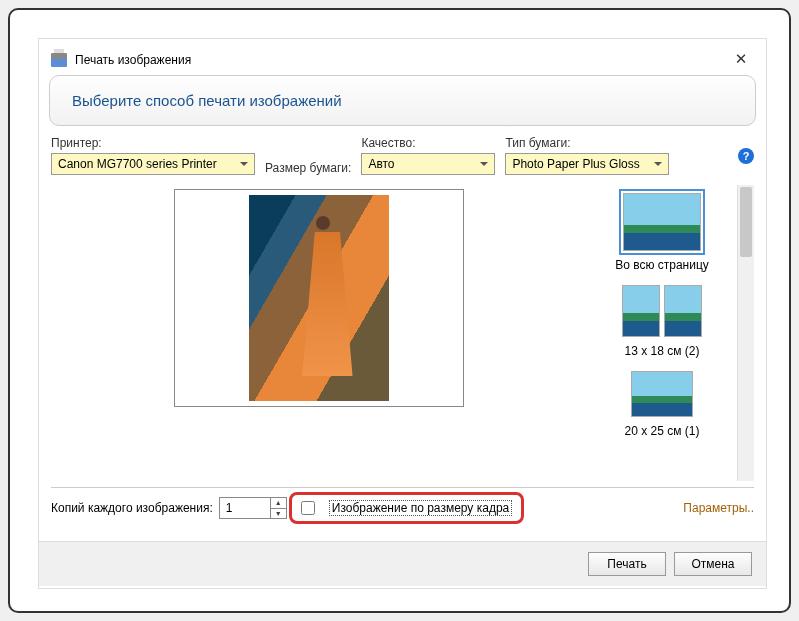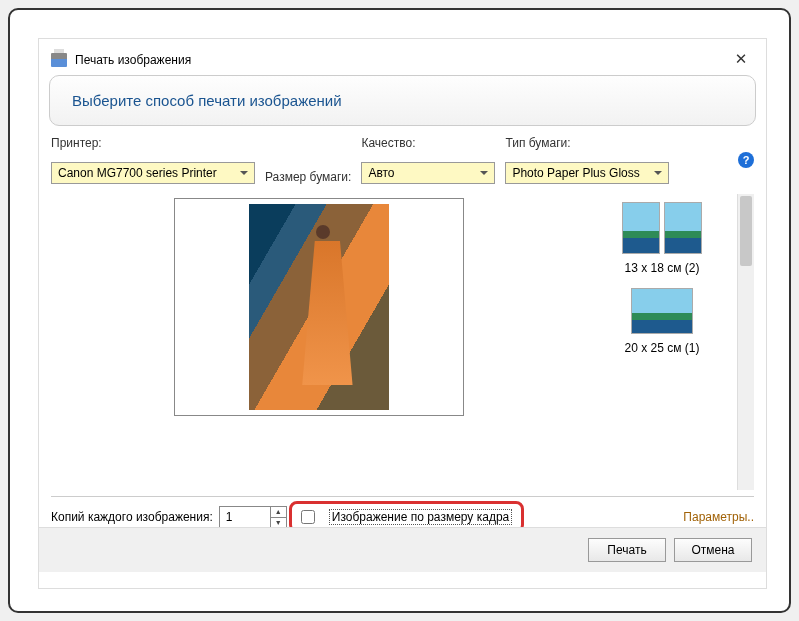--- a/index.html
+++ b/index.html
@@ -5,21 +5,21 @@
 *{box-sizing:border-box;margin:0;padding:0;font-family:"Segoe UI",Tahoma,sans-serif;font-size:12px}
 body{background:#f0f0f0;width:799px;height:621px;position:relative}
 .outer{position:absolute;left:8px;top:8px;right:8px;bottom:8px;border:2px solid #333;border-radius:10px;background:#fff;overflow:hidden}
 .window{position:absolute;left:28px;top:28px;right:22px;bottom:22px;background:#fff;border:1px solid #ddd}
 .close{position:absolute;right:10px;top:8px;width:30px;height:24px;display:flex;align-items:center;justify-content:center;cursor:pointer;font-size:15px;color:#333}
 .titlebar{padding:14px 12px 8px;display:flex;align-items:center;gap:8px}
 .printer-icon{width:16px;height:14px;background:linear-gradient(#888 0 40%,#5a8fd8 40% 100%);border-radius:1px;position:relative}
 .printer-icon:before{content:"";position:absolute;top:-4px;left:3px;right:3px;height:4px;background:#ddd}
 .banner{margin:0 10px;border:1px solid #ccc;border-radius:10px;background:linear-gradient(#fefefe,#f2f2f2);padding:16px 22px;color:#1a5490;font-size:15px}
 .controls{display:flex;gap:10px;padding:10px 12px 6px;align-items:flex-end}
-.ctrl{display:flex;flex-direction:column;gap:12px}
+.ctrl{display:flex;flex-direction:column;gap:3px}
 .ctrl label{color:#333}
 .sel{border:1px solid #999;background:#fef9c3;height:22px;padding:0 18px 0 6px;position:relative;display:flex;align-items:center;cursor:pointer}
 .sel:after{content:"";position:absolute;right:6px;top:50%;margin-top:-2px;border:4px solid transparent;border-top-color:#555}
 .help{margin-left:auto;width:16px;height:16px;border-radius:50%;background:#1e6fd8;color:#fff;display:flex;align-items:center;justify-content:center;font-size:11px;font-weight:bold;align-self:center;cursor:pointer}
 .body{display:flex;padding:4px 12px 0;height:300px}
 .preview-area{flex:1;display:flex;flex-direction:column;align-items:center;padding-top:4px}
 .preview{width:290px;height:218px;border:1px solid #888;background:#fff;padding:6px;display:flex;align-items:center;justify-content:center}
 .photo{width:140px;height:206px;background:linear-gradient(120deg,#0a3d5c 0 18%,#2a5a7a 18% 30%,#8b6239 30% 48%,#e8873a 48% 72%,#6b5a3a 72% 100%);position:relative;overflow:hidden}
 .photo:before{content:"";position:absolute;left:38%;top:18%;width:36%;height:70%;background:linear-gradient(#d9762a,#f0944a);clip-path:polygon(25% 0,75% 0,100% 100%,0 100%)}
 .photo:after{content:"";position:absolute;left:48%;top:10%;width:14px;height:14px;background:#5a3a2a;border-radius:50%}
@@ -40,21 +40,21 @@
 .spin{display:flex;border:1px solid #888;height:22px;background:#fff}
 .spin input{border:0;width:50px;padding:0 6px;outline:none}
 .spinbtns{display:flex;flex-direction:column;border-left:1px solid #888;width:16px}
 .spinbtns div{flex:1;display:flex;align-items:center;justify-content:center;font-size:7px;cursor:pointer;color:#444}
 .spinbtns div:first-child{border-bottom:1px solid #888}
 .fit-wrap{position:relative;display:flex;align-items:center;gap:14px;padding:4px 8px}
 .fit-wrap input{width:14px;height:14px}
 .fit-wrap .dotted{border:1px dotted #555;padding:0 2px;line-height:1.2}
 .highlight{position:absolute;left:-4px;top:-4px;right:-4px;bottom:-4px;border:3px solid #d93030;border-radius:8px;pointer-events:none}
 .params{margin-left:auto;color:#a16207;cursor:pointer}
-.footer{position:absolute;bottom:16px;left:0;right:0;background:#f0f0f0;border-top:1px solid #ddd;padding:10px 14px;display:flex;justify-content:flex-end;gap:8px}
+.footer{position:absolute;bottom:2px;left:0;right:0;background:#f0f0f0;border-top:1px solid #ddd;padding:10px 14px;display:flex;justify-content:flex-end;gap:8px}
 .btn{min-width:78px;height:24px;border:1px solid #999;background:linear-gradient(#fdfdfd,#e8e8e8);cursor:pointer;padding:0 12px}
 </style>
 </head>
 <body>
 
 <div class="outer">
 <div class="window">
   <div class="close">✕</div>
 
   <div class="titlebar">
@@ -92,20 +92,26 @@
   <div class="body">
     <div class="preview-area">
       <div class="preview">
         <div class="photo"></div>
       </div>
     </div>
 
     <div class="layouts">
       <div class="layout">
         <div class="thumb-row">
+              <div class="thumb t-full sel-t"></div>
+            </div>
+        <span>Во всю страницу</span>
+      </div>
+      <div class="layout">
+        <div class="thumb-row">
               <div class="thumb t-13"></div>
               <div class="thumb t-13"></div>
             </div>
         <span>13 x 18 см (2)</span>
       </div>
       <div class="layout">
         <div class="thumb-row">
               <div class="thumb t-20"></div>
             </div>
         <span>20 x 25 см (1)</span>

